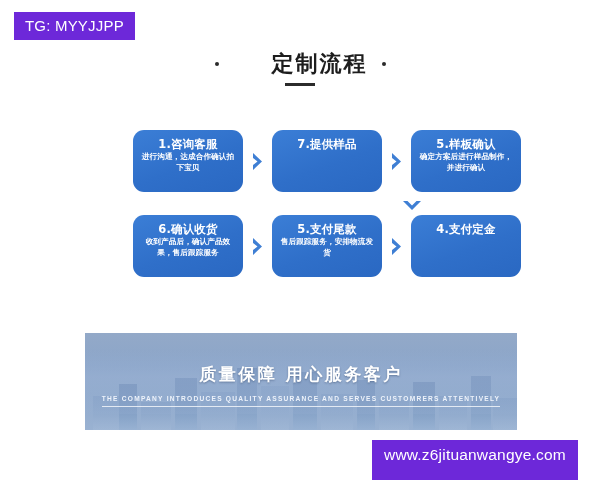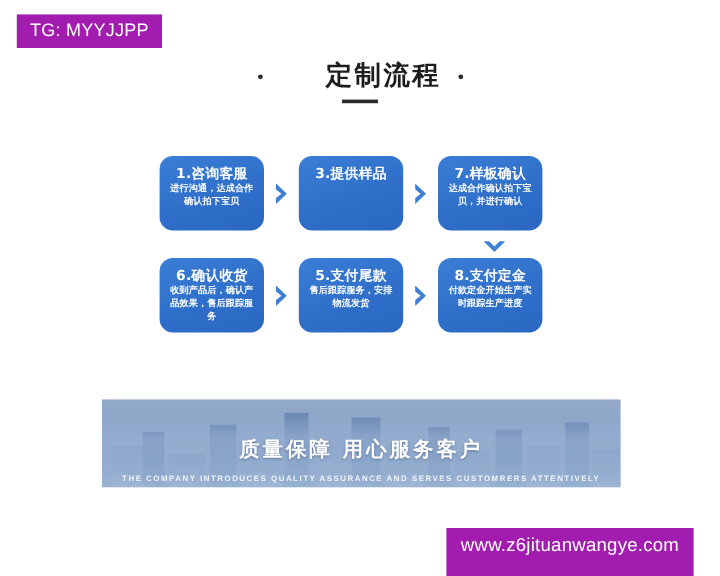--- a/index.html
+++ b/index.html
@@ -11,21 +11,21 @@
     height: 480px;
     background: #ffffff;
     font-family: "DejaVu Sans", "Liberation Sans", sans-serif;
     overflow: hidden;
     position: relative;
   }
 
   
   .wm-badge {
     position: absolute;
-    background: #a21caf;
+    background: #6d28d9;
     color: #ffffff;
     font-family: "Liberation Sans", sans-serif;
     letter-spacing: 0.2px;
     white-space: nowrap;
   }
   #wm-top {
     left: 14px;
     top: 12px;
     padding: 5px 11px 6px 11px;
     font-size: 15px;
@@ -90,21 +90,21 @@
   }
   .flow-row {
     display: flex;
     align-items: center;
     justify-content: flex-start;
   }
   .flow-row.row2 {
     margin-top: 23px;
   }
   .node {
-    width: 87px;
+    width: 110px;
     height: 62px;
     border-radius: 11px;
     background: linear-gradient(160deg, #3b7ed6 0%, #2f6fc9 55%, #2a68c2 100%);
     box-sizing: border-box;
     padding: 8px 6px 4px 6px;
     text-align: center;
     color: #ffffff;
     display: flex;
     flex-direction: column;
     align-items: center;
@@ -151,21 +151,21 @@
     width: 20px;
     height: 12px;
   }
 
   
   #banner {
     position: absolute;
     left: 85px;
     top: 333px;
     width: 432px;
-    height: 73px;
+    height: 97px;
     overflow: hidden;
     background: #7d99c4;
   }
   #banner-sky {
     position: absolute;
     inset: 0;
     background:
       linear-gradient(to bottom, #93a9c8 0%, #8ba5c9 35%, #8fa9cb 62%, #9ab2d2 100%);
   }
   .bldg {
@@ -234,32 +234,32 @@
       <div class="node-desc">进行沟通，达成合作确认拍下宝贝</div>
     </div>
 
     <div class="arrow-right">
       <svg class="chev-r" viewBox="0 0 11 19">
         <path d="M1 1 L10 9.5 L1 18 L1 13 L5.5 9.5 L1 6 Z" fill="#3f7fd4"></path>
       </svg>
     </div>
 
     <div class="node">
-      <div class="node-title">3.提供样品</div>
+      <div class="node-title">7.提供样品</div>
     </div>
 
     <div class="arrow-right">
       <svg class="chev-r" viewBox="0 0 11 19">
         <path d="M1 1 L10 9.5 L1 18 L1 13 L5.5 9.5 L1 6 Z" fill="#3f7fd4"></path>
       </svg>
     </div>
 
     <div class="node">
-      <div class="node-title">7.样板确认</div>
-      <div class="node-desc">达成合作确认拍下宝贝，并进行确认</div>
+      <div class="node-title">5.样板确认</div>
+      <div class="node-desc">确定方案后进行样品制作，并进行确认</div>
     </div>
 
   </div>
 
   <div class="flow-row row2">
 
     <div class="node">
       <div class="node-title">6.确认收货</div>
       <div class="node-desc">收到产品后，确认产品效果，售后跟踪服务</div>
     </div>
@@ -275,22 +275,21 @@
       <div class="node-desc">售后跟踪服务，安排物流发货</div>
     </div>
 
     <div class="arrow-right">
       <svg class="chev-r" viewBox="0 0 11 19">
         <path d="M1 1 L10 9.5 L1 18 L1 13 L5.5 9.5 L1 6 Z" fill="#3f7fd4"></path>
       </svg>
     </div>
 
     <div class="node">
-      <div class="node-title">8.支付定金</div>
-      <div class="node-desc">付款定金开始生产实时跟踪生产进度</div>
+      <div class="node-title">4.支付定金</div>
     </div>
 
   </div>
 </div>
 
 <div class="arrow-down-wrap">
   <svg class="chev-d" viewBox="0 0 20 12">
     <path d="M1 1 L10 10 L19 1 L14.5 1 L10 5.5 L5.5 1 Z" fill="#3f7fd4"></path>
   </svg>
 </div>

